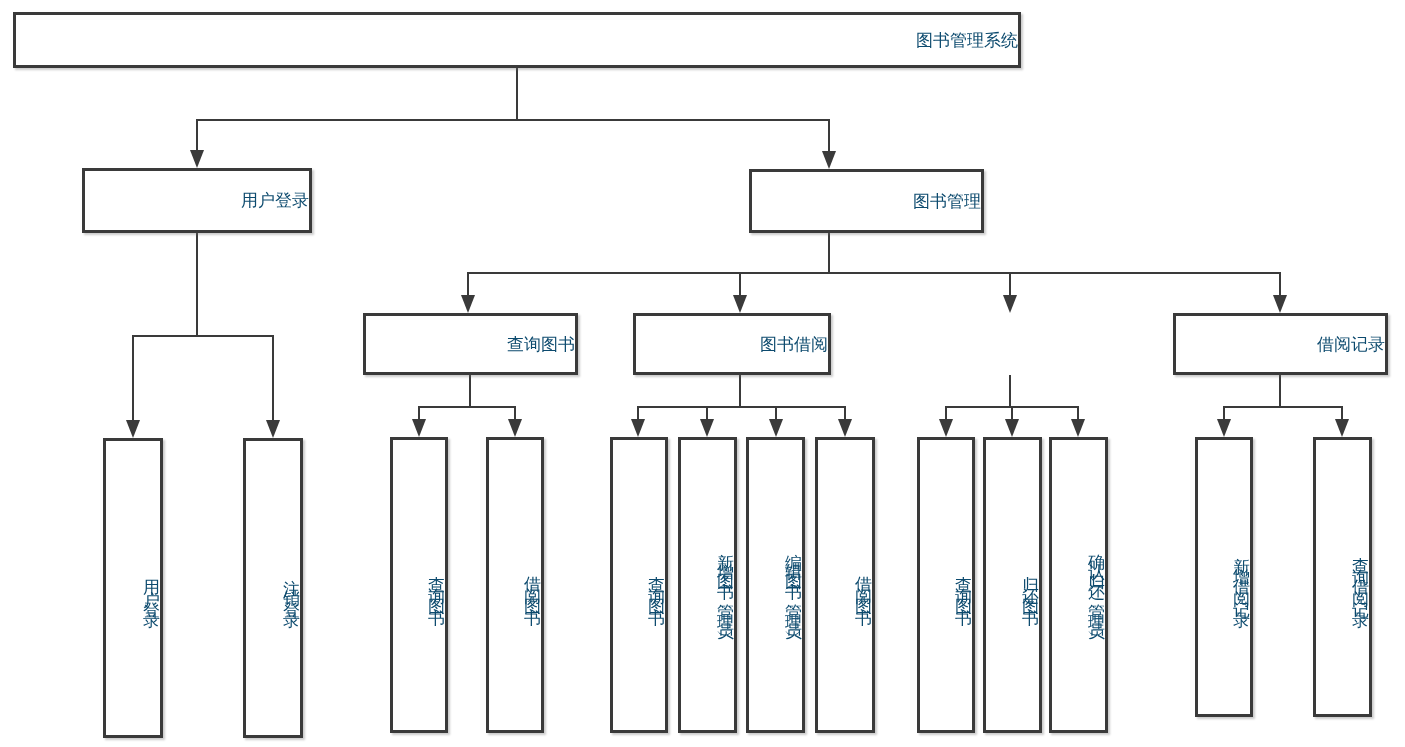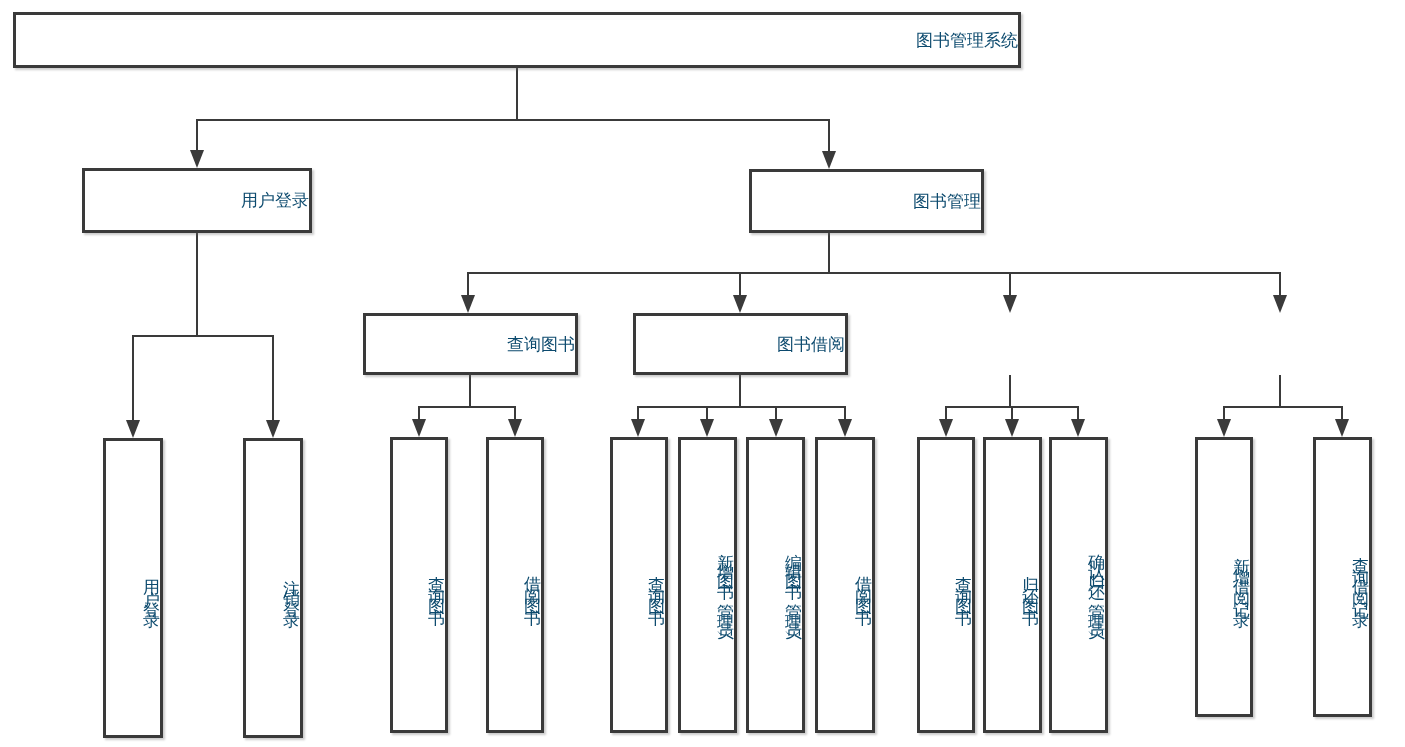--- a/index.html
+++ b/index.html
@@ -89,22 +89,25 @@
   <div class="vline" style="left:739px;top:272px;height:25px"></div>
   <div class="arrow" style="left:733px;top:295px"></div>
   <div class="vline" style="left:1009px;top:272px;height:25px"></div>
   <div class="arrow" style="left:1003px;top:295px"></div>
   <div class="vline" style="left:1279px;top:272px;height:25px"></div>
   <div class="arrow" style="left:1273px;top:295px"></div>
 
   <div class="box" style="left:363px;top:313px;width:215px;height:62px">
     <span class="lbl">查询图书</span>
   </div>
-  <div class="box" style="left:633px;top:313px;width:215px;height:62px">
+  <div class="box" style="left:633px;top:313px;width:198px;height:62px">
     <span class="lbl">图书借阅</span>
+  </div>
+  <div class="box" style="left:1173px;top:313px;width:215px;height:62px">
+    <span class="lbl">借阅记录</span>
   </div>
 
   <div class="vline" style="left:469px;top:375px;height:33px"></div>
   <div class="hline" style="left:418px;top:406px;width:98px"></div>
   <div class="vline" style="left:418px;top:406px;height:15px"></div>
   <div class="arrow" style="left:412px;top:419px"></div>
   <div class="vline" style="left:514px;top:406px;height:15px"></div>
   <div class="arrow" style="left:508px;top:419px"></div>
 
   <div class="vline" style="left:739px;top:375px;height:33px"></div>

